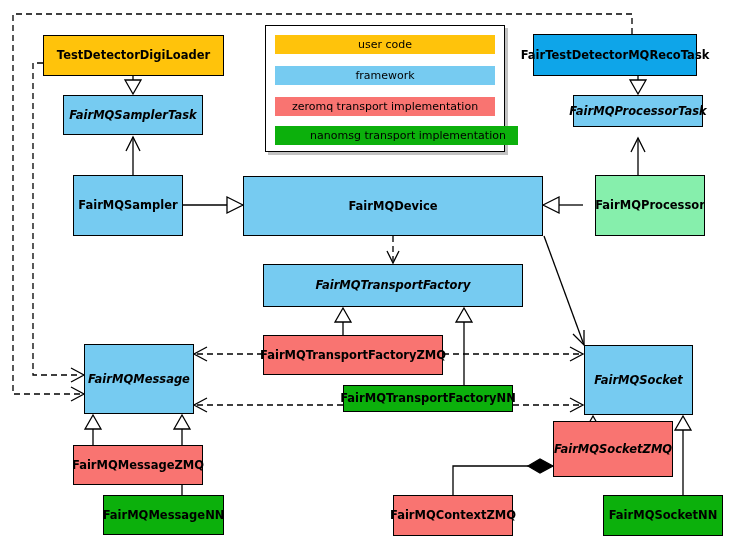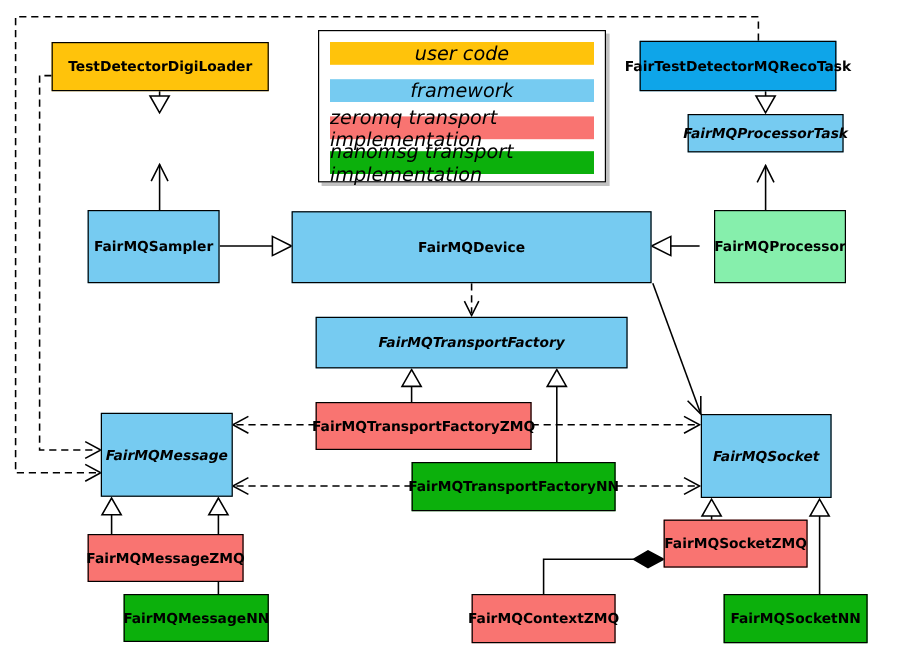--- a/index.html
+++ b/index.html
@@ -17,38 +17,38 @@
   
   .n-digiloader   { left:43px;  top:35px;  width:181px; height:41px; }
   .n-recotask     { left:533px; top:34px;  width:164px; height:42px; }
   .n-samplertask  { left:63px;  top:95px;  width:140px; height:40px; }
   .n-processortask{ left:573px; top:95px;  width:130px; height:32px; }
   .n-sampler      { left:73px;  top:175px; width:110px; height:61px; }
   .n-device       { left:243px; top:176px; width:300px; height:60px; }
   .n-processor    { left:583px; top:175px; width:110px; height:61px; }
   .n-factory      { left:263px; top:264px; width:260px; height:43px; }
   .n-factoryzmq   { left:263px; top:335px; width:180px; height:40px; }
-  .n-factorynn    { left:343px; top:385px; width:170px; height:41px;text-align:right; }
+  .n-factorynn    { left:343px; top:385px; width:170px; height:27px;text-align:right; }
   .n-message      { left:84px;  top:344px; width:110px; height:70px; }
   .n-socket       { left:584px; top:345px; width:109px; height:70px; }
   .n-messagezmq   { left:33px;  top:445px; width:130px; height:40px;margin-left:40px; }
   .n-messagenn    { left:103px; top:495px; width:121px; height:40px; }
   .n-contextzmq   { left:393px; top:495px; width:120px; height:41px; }
-  .n-socketzmq    { left:553px; top:433px; width:120px; height:40px; }
+  .n-socketzmq    { left:553px; top:421px; width:120px; height:56px;font-style:italic; }
   .n-socketnn     { left:603px; top:495px; width:120px; height:41px; }
   
   .legend {
     position:absolute; left:265px; top:25px; width:240px; height:127px;
     background:#fff; border:1.5px solid #000; box-sizing:border-box;
     box-shadow:3px 3px 0 rgba(120,120,120,0.45); z-index:3;
   }
   .legend-item {
     position:absolute; left:9px; width:220px; height:19px;
     display:flex; align-items:center; justify-content:center;
-    font-size:16px; font-weight:normal; color:#000;font-style:italic;
+    font-size:11px; font-weight:normal; color:#000;
   }
   .li-0 { top:9px; } .li-1 { top:40px; } .li-2 { top:71px; } .li-3 { top:100px; }
 </style>
 </head>
 <body>
 
 <div class="canvas">
 
   <svg class="wires" width="748" height="549" viewBox="0 0 748 549" fill="none" stroke="#000" stroke-width="1.3">
 
@@ -144,25 +144,26 @@
     <g>
       <path d="M528,466 H453 V495"></path>
       <path d="M553,466 L540,459 L528,466 L540,473 Z" fill="#000"></path>
     </g>
   </svg>
 
   <div class="legend">
     <div class="legend-item li-0" style="background-color: rgb(255, 195, 11);">user code</div>
     <div class="legend-item li-1" style="background-color: rgb(118, 203, 241);">framework</div>
     <div class="legend-item li-2" style="background-color: rgb(249, 116, 113);">zeromq transport implementation</div>
-    <div class="legend-item li-3" style="background-color: rgb(12, 176, 12);">nanomsg transport implementation</div>
+    <div class="legend-item li-3" style="background-color: rgb(12, 176, 12); padding-left: 23px;">nanomsg transport implementation</div>
   </div>
 
   <div class="node n-digiloader" style="background-color: rgb(255, 195, 11);">TestDetectorDigiLoader</div>
   <div class="node n-recotask" style="background-color: #0ea5e9;">FairTestDetectorMQRecoTask</div>
+  <div class="node abstract n-samplertask" style="background-color: rgb(118, 203, 241);">FairMQSamplerTask</div>
   <div class="node abstract n-processortask" style="background-color: rgb(118, 203, 241);">FairMQProcessorTask</div>
   <div class="node n-sampler" style="background-color: rgb(118, 203, 241);">FairMQSampler</div>
   <div class="node n-device" style="background-color: rgb(118, 203, 241);">FairMQDevice</div>
   <div class="node n-processor" style="background-color: #86efac; margin-left: 12px;">FairMQProcessor</div>
   <div class="node abstract n-factory" style="background-color: rgb(118, 203, 241);">FairMQTransportFactory</div>
   <div class="node n-factoryzmq" style="background-color: rgb(249, 116, 113);">FairMQTransportFactoryZMQ</div>
   <div class="node n-factorynn" style="background-color: rgb(12, 176, 12);">FairMQTransportFactoryNN</div>
   <div class="node abstract n-message" style="background-color: rgb(118, 203, 241);">FairMQMessage</div>
   <div class="node abstract n-socket" style="background-color: rgb(118, 203, 241);">FairMQSocket</div>
   <div class="node n-messagezmq" style="background-color: rgb(249, 116, 113);">FairMQMessageZMQ</div>

